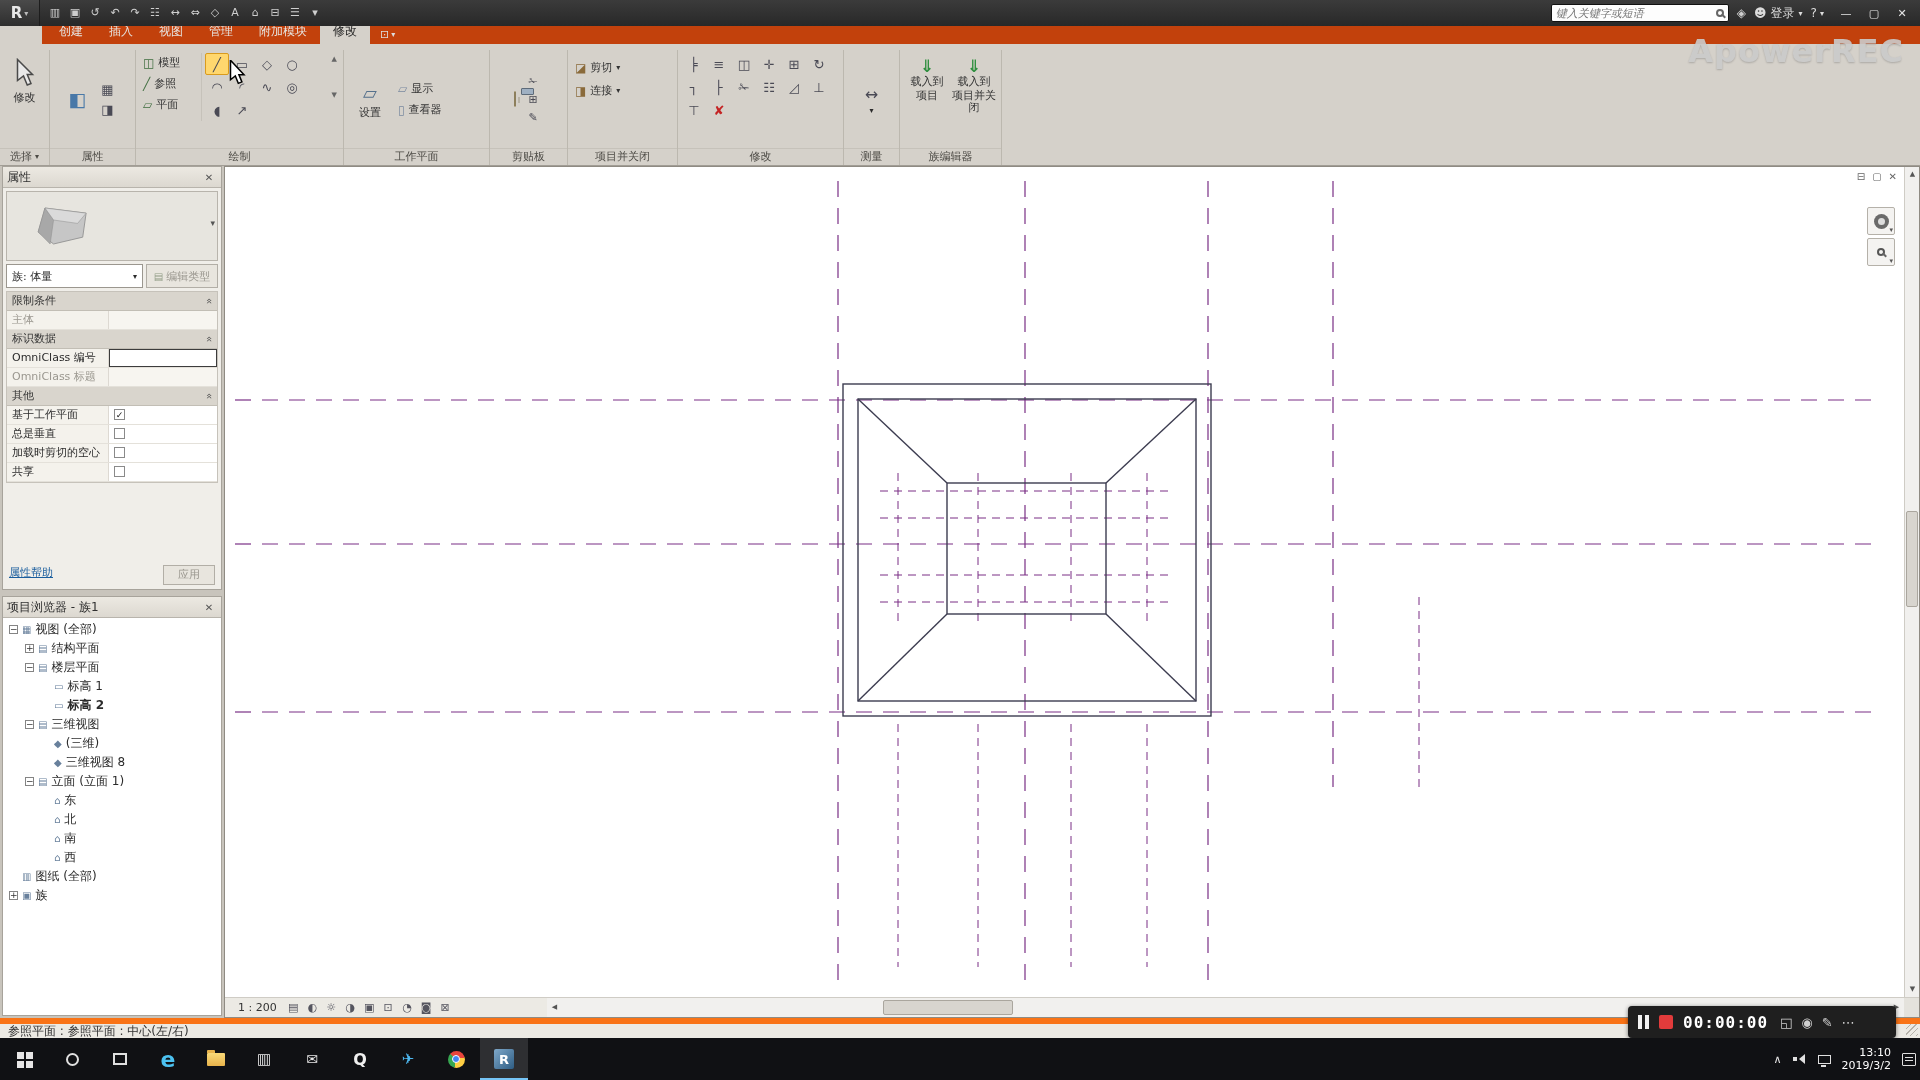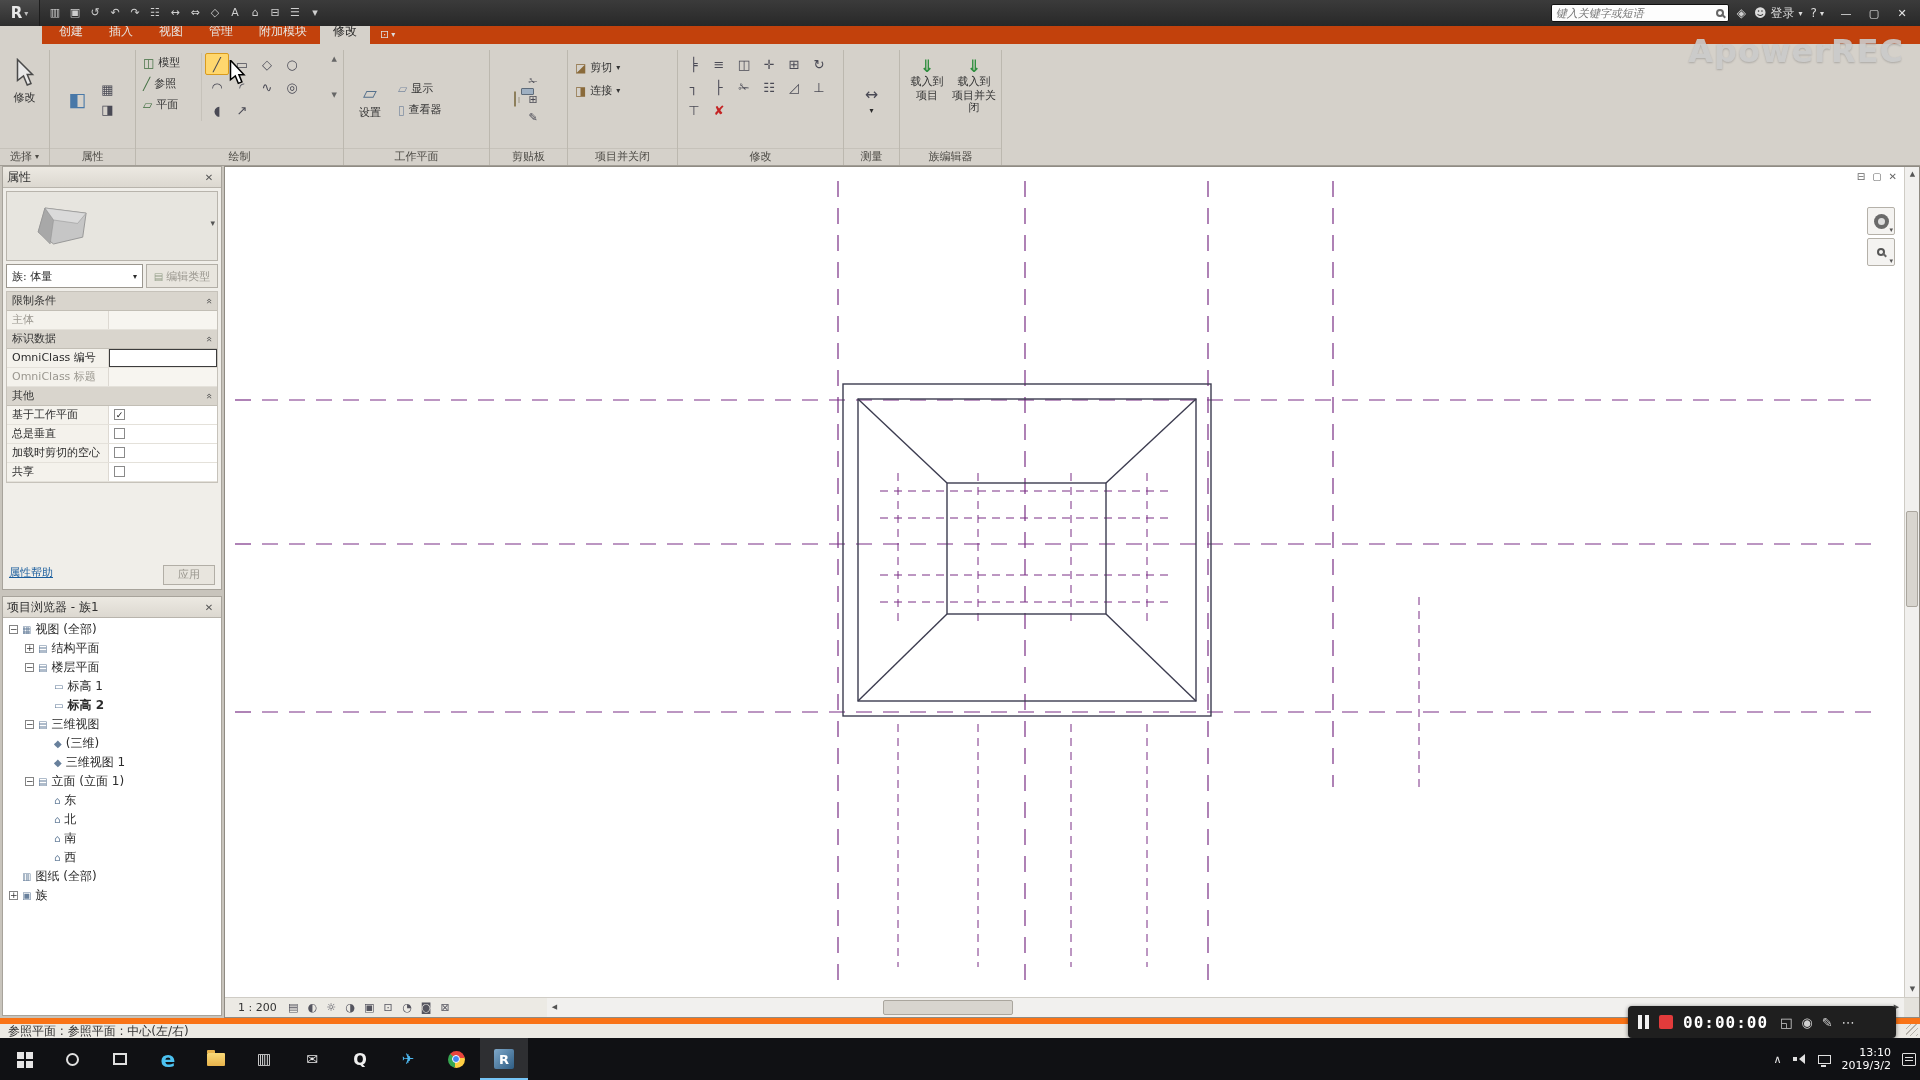--- a/index.html
+++ b/index.html
@@ -529,21 +529,21 @@
               <span>三维视图</span>
             </div>
             <div class="trow" style="padding-left: 38px;">
               <span class="ex none"></span>
               <span class="tg">◆</span>
               <span>(三维)</span>
             </div>
             <div class="trow" style="padding-left: 38px;">
               <span class="ex none"></span>
               <span class="tg">◆</span>
-              <span>三维视图 1</span>
+              <span>三维视图 8</span>
             </div>
             <div class="trow" style="padding-left: 22px;">
               <span class="ex">−</span>
               <span class="tg">▤</span>
               <span>立面 (立面 1)</span>
             </div>
             <div class="trow" style="padding-left: 38px;">
               <span class="ex none"></span>
               <span class="tg">⌂</span>
               <span>东</span>

